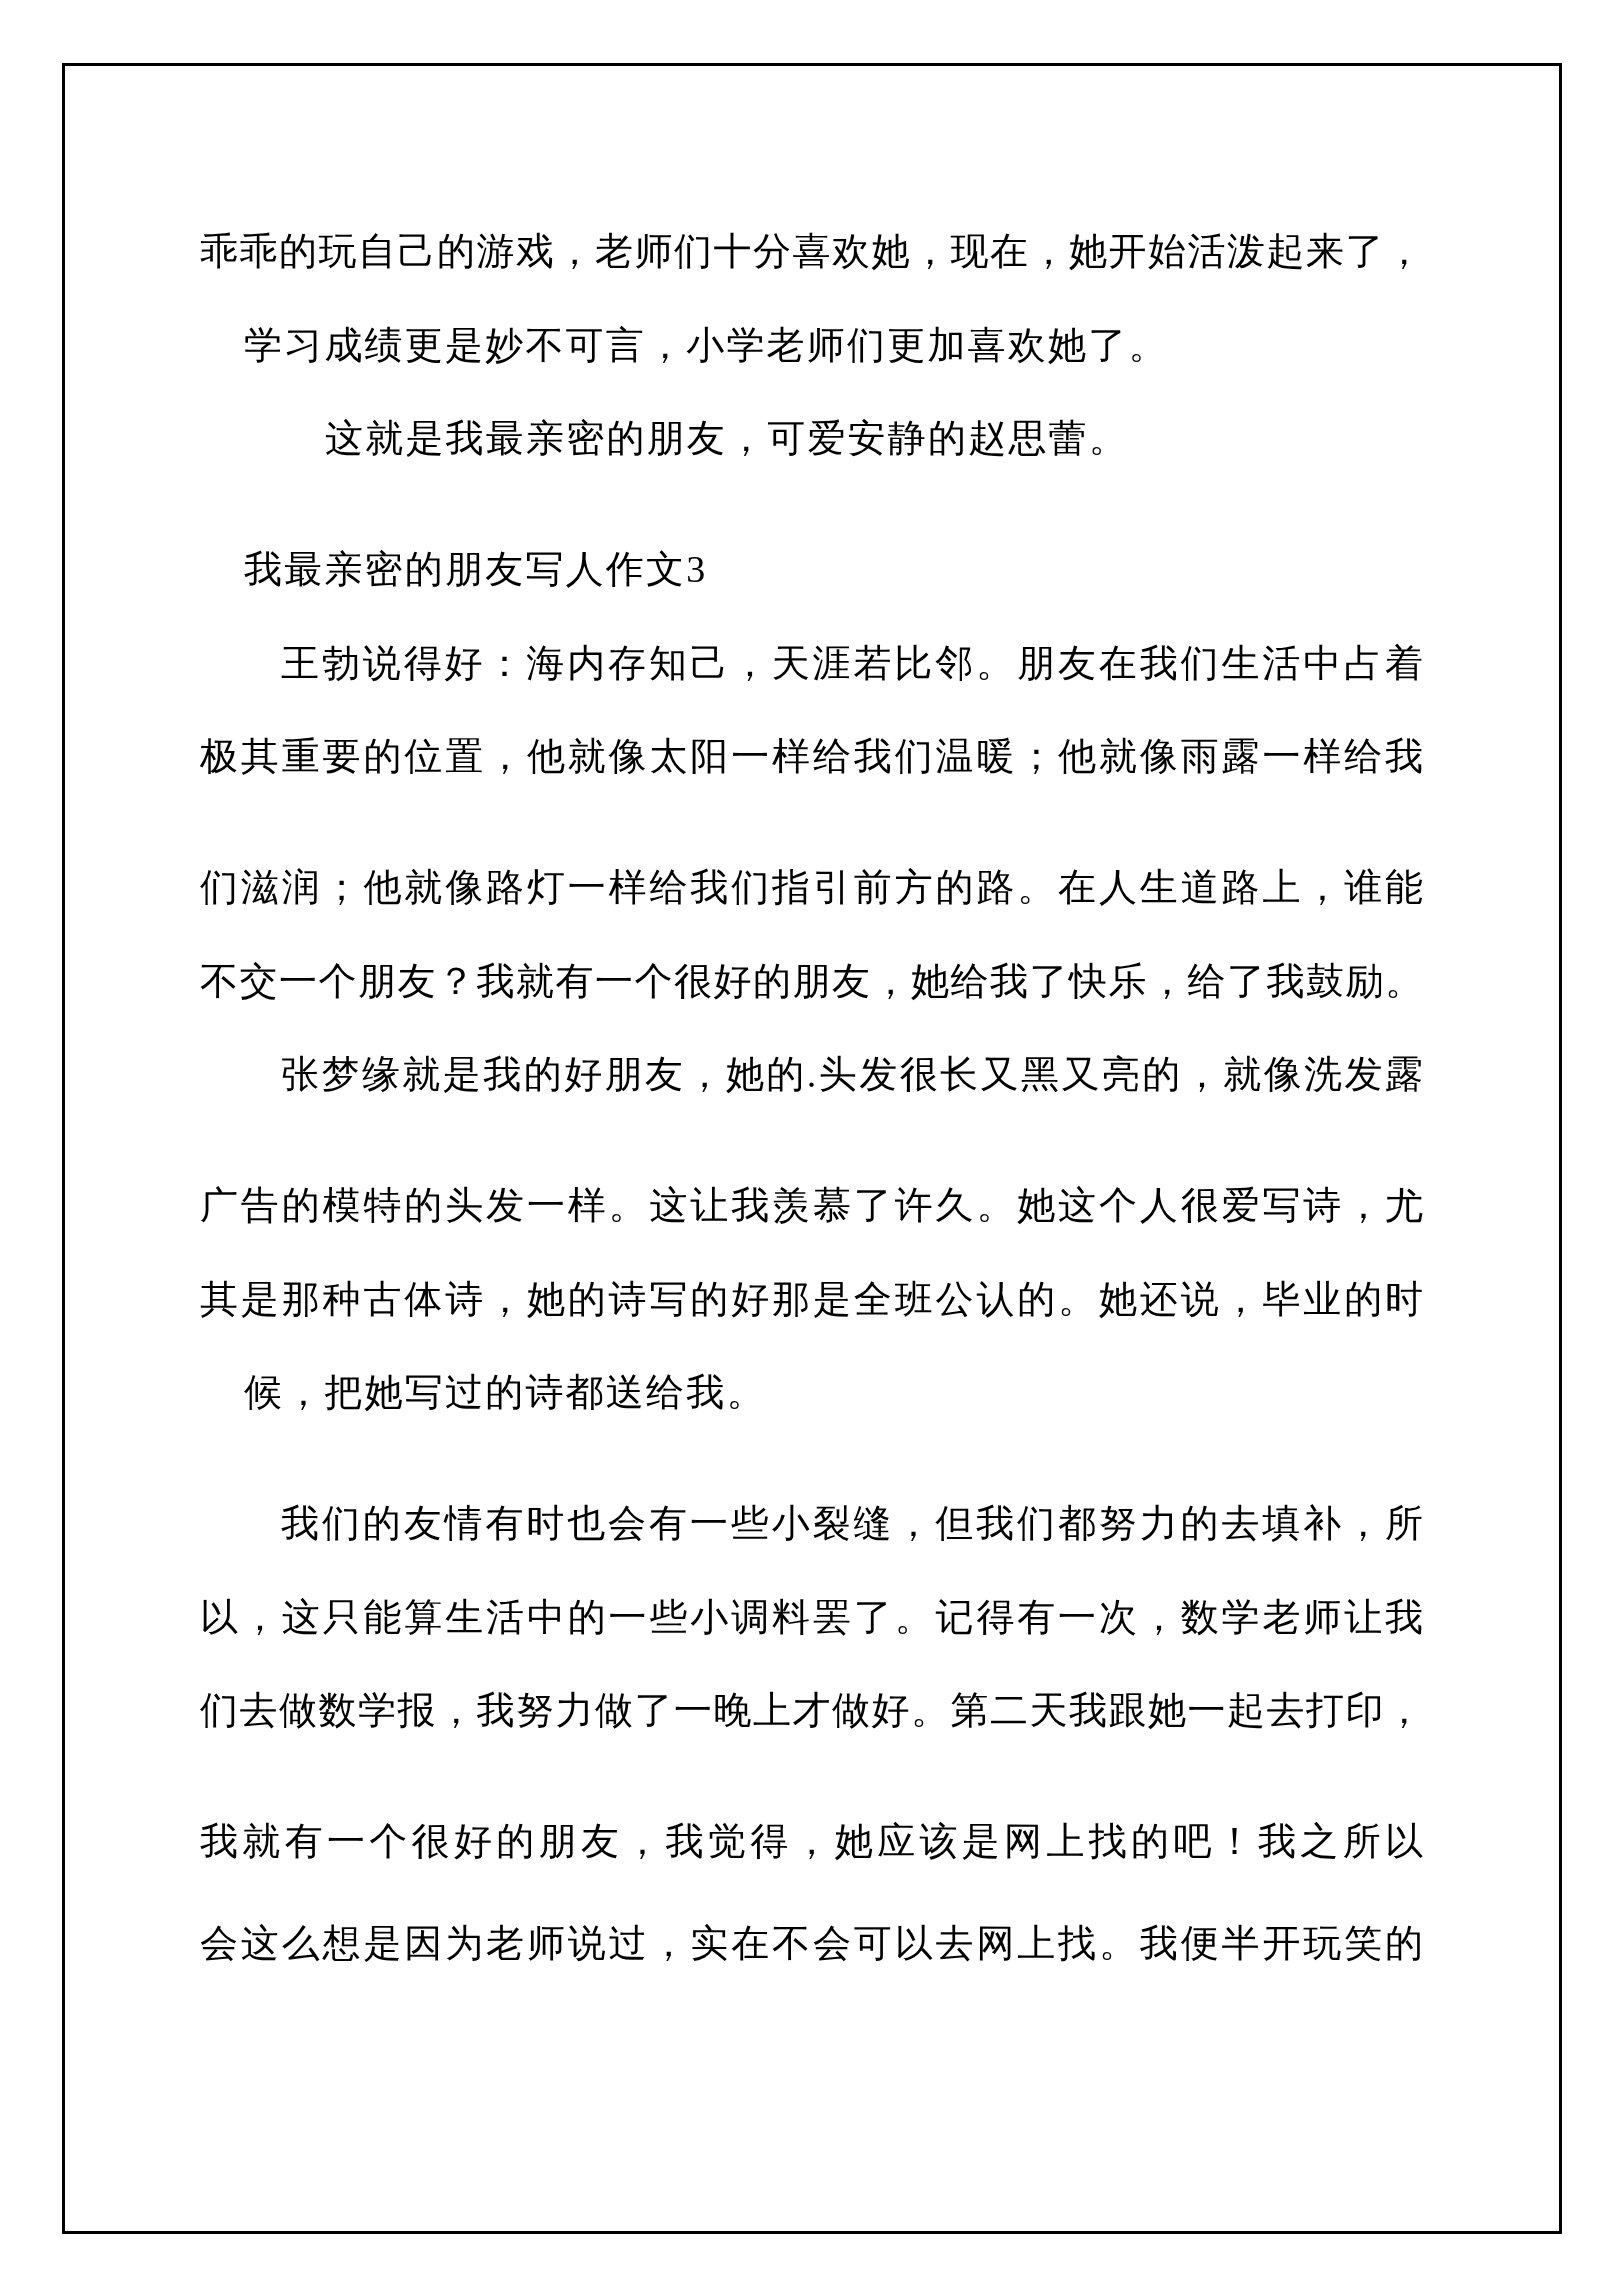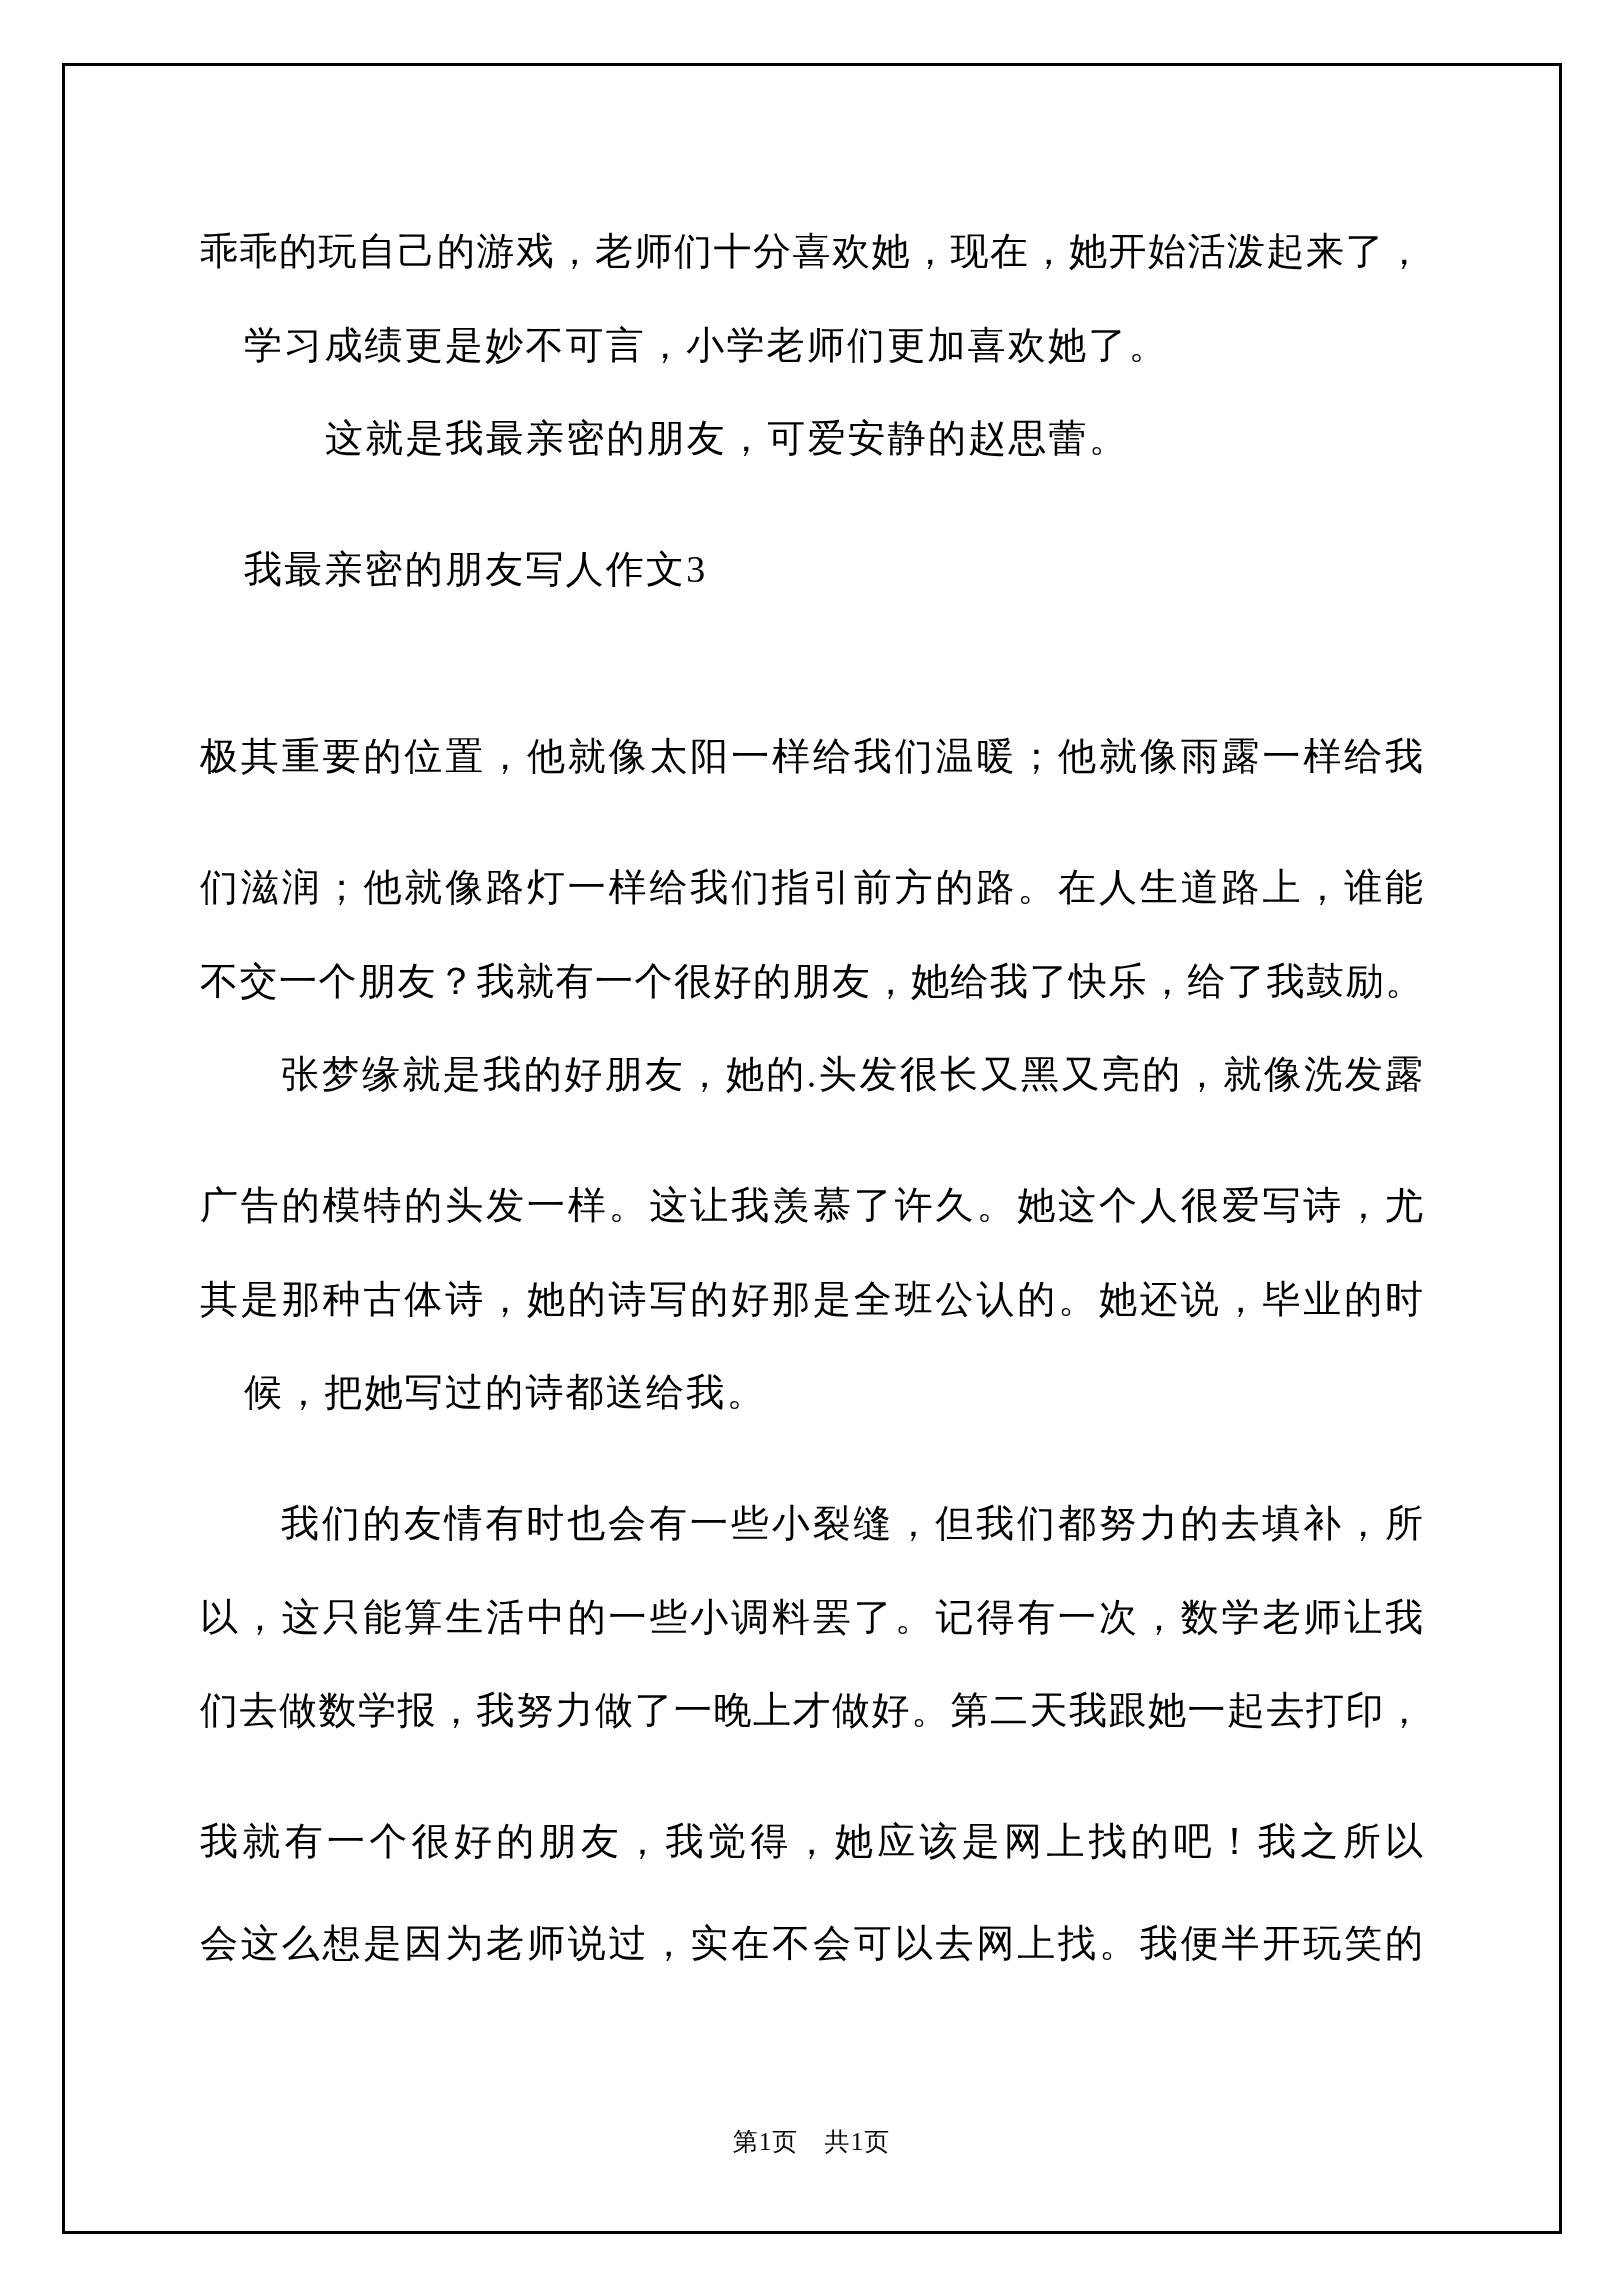--- a/index.html
+++ b/index.html
@@ -68,29 +68,29 @@
 <body>
 
 <div class="page">
 
   <div class="frame"></div>
 
   <div class="line full" style="top:230px">乖乖的玩自己的游戏，老师们十分喜欢她，现在，她开始活泼起来了，</div>
   <div class="line end" style="top:324px">学习成绩更是妙不可言，小学老师们更加喜欢她了。</div>
   <div class="line end indent" style="top:417px">这就是我最亲密的朋友，可爱安静的赵思蕾。</div>
   <div class="line end" style="top:548px">我最亲密的朋友写人作文3</div>
+  <div class="line full indent" style="top:642px">王勃说得好：海内存知己，天涯若比邻。朋友在我们生活中占着</div>
   <div class="line full" style="top:735px">极其重要的位置，他就像太阳一样给我们温暖；他就像雨露一样给我</div>
   <div class="line full" style="top:866px">们滋润；他就像路灯一样给我们指引前方的路。在人生道路上，谁能</div>
   <div class="line full" style="top:960px">不交一个朋友？我就有一个很好的朋友，她给我了快乐，给了我鼓励。</div>
   <div class="line full indent" style="top:1053px">张梦缘就是我的好朋友，她的.头发很长又黑又亮的，就像洗发露</div>
   <div class="line full" style="top:1184px">广告的模特的头发一样。这让我羡慕了许久。她这个人很爱写诗，尤</div>
   <div class="line full" style="top:1278px">其是那种古体诗，她的诗写的好那是全班公认的。她还说，毕业的时</div>
   <div class="line end" style="top:1371px">候，把她写过的诗都送给我。</div>
   <div class="line full indent" style="top:1502px">我们的友情有时也会有一些小裂缝，但我们都努力的去填补，所</div>
   <div class="line full" style="top:1596px">以，这只能算生活中的一些小调料罢了。记得有一次，数学老师让我</div>
   <div class="line full" style="top:1689px">们去做数学报，我努力做了一晚上才做好。第二天我跟她一起去打印，</div>
   <div class="line full" style="top:1820px">我就有一个很好的朋友，我觉得，她应该是网上找的吧！我之所以</div>
   <div class="line full" style="top:1922px">会这么想是因为老师说过，实在不会可以去网上找。我便半开玩笑的</div>
 
-  <div class="footer">第1页　共1页</div>
 
 </div>
 
 
 </body></html>

